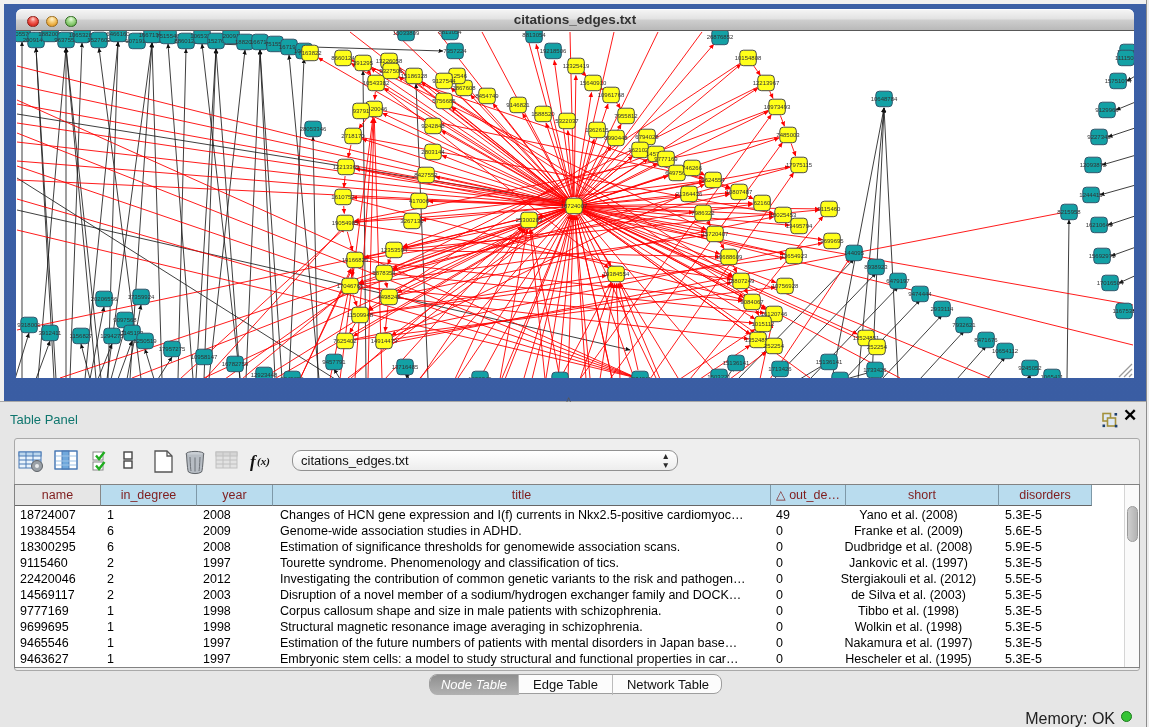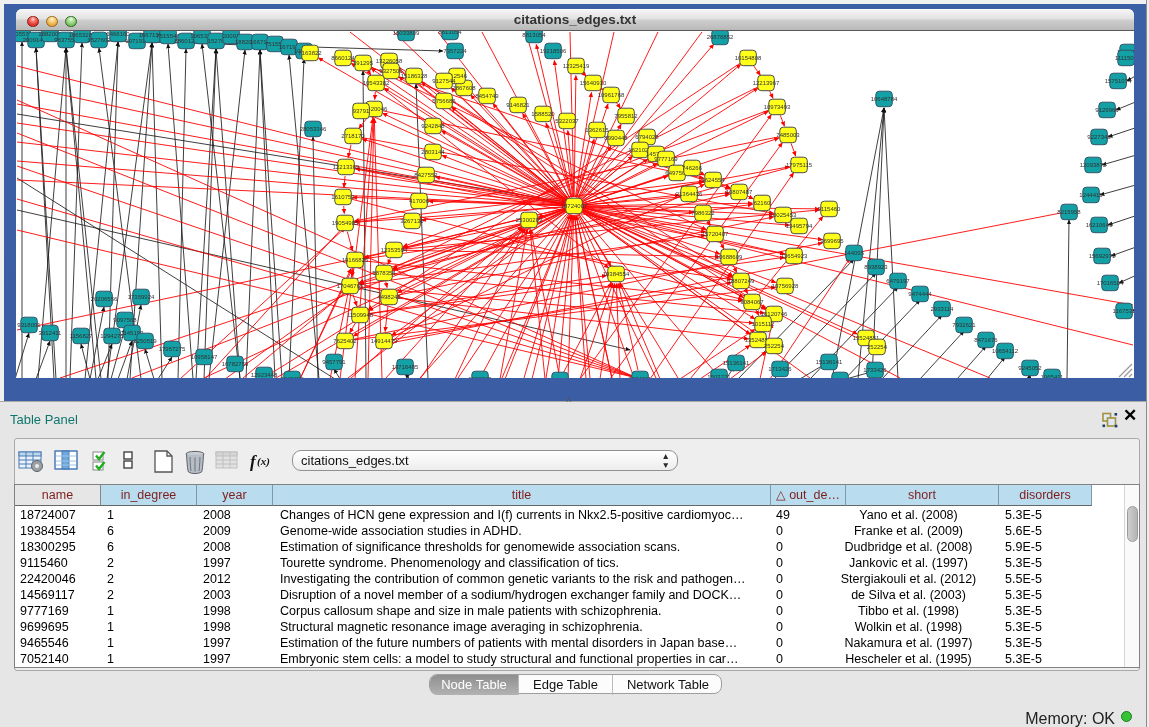--- a/index.html
+++ b/index.html
@@ -34,21 +34,21 @@
 .tr { position:absolute; left:15px; width:1100px; height:16px; font-size:12.5px; color:#000; }
 .tr span { position:absolute; white-space:nowrap; overflow:hidden; }
 .c0 { left:5px; } .c1 { left:92px; } .c2 { left:188px; } .c3 { left:265px; }
 .c4 { left:761px; } .c5 { left:817px; width:153px; text-align:center; } .c6 { left:990px; }
 #vscroll { position:absolute; left:1124px; top:485px; width:15px; height:182px; background:#fafafa; border-left:1px solid #d5d5d5; }
 #vthumb { position:absolute; left:1.5px; top:21px; width:11px; height:36px; border-radius:6px;
   background:linear-gradient(90deg,#cfcfcf,#b3b3b3); border:1px solid #9a9a9a; }
 #tabs { position:absolute; left:429px; top:674px; width:293px; height:20px;
   border:1px solid #9e9e9e; border-radius:8px; background:#fcfcfc; font-size:13px; }
 #tabs span { position:absolute; top:0; height:20px; line-height:19px; text-align:center; }
-#tab1 { left:0; width:88px; color:#fff; background:linear-gradient(180deg,#8f8f8f,#b2b2b2); border-radius:7px 0 0 7px; }
+#tab1 { left:0; width:88px; color:#fff; background:linear-gradient(180deg,#8f8f8f,#b2b2b2); border-radius:7px 0 0 7px;font-style:italic; }
 #tab2 { left:88px; width:94px; color:#111; border-left:1px solid #bbb; }
 #tab3 { left:182px; width:111px; color:#111; border-left:1px solid #bbb; }
 #mem { position:absolute; right:34px; top:710px; font-size:16px; color:#222; }
 #memdot { position:absolute; right:17px; top:711px; width:11px; height:11px; border-radius:50%;
   background:#35c435; border:1px solid #1c7a1c; }
 </style></head>
 <body>
  <div id="mdi"></div>
  <svg id="graph" width="1118" height="347" viewBox="16 31 1118 347" style="position:absolute;left:16px;top:31px;background:#fff">
     <defs>
@@ -824,21 +824,21 @@
 <div class="tr" style="top:636px">
     <span class="c0">9465546</span>
     <span class="c1">1</span>
     <span class="c2">1997</span>
     <span class="c3">Estimation of the future numbers of patients with mental disorders in Japan base…</span>
     <span class="c4">0</span>
     <span class="c5">Nakamura et al. (1997)</span>
     <span class="c6">5.3E-5</span>
   </div>
 <div class="tr" style="top:652px">
-    <span class="c0">7052140</span>
+    <span class="c0">9463627</span>
     <span class="c1">1</span>
     <span class="c2">1997</span>
     <span class="c3">Embryonic stem cells: a model to study structural and functional properties in car…</span>
     <span class="c4">0</span>
     <span class="c5">Hescheler et al. (1995)</span>
     <span class="c6">5.3E-5</span>
   </div>
  <div id="vscroll">
     <div id="vthumb"></div>
   </div>

